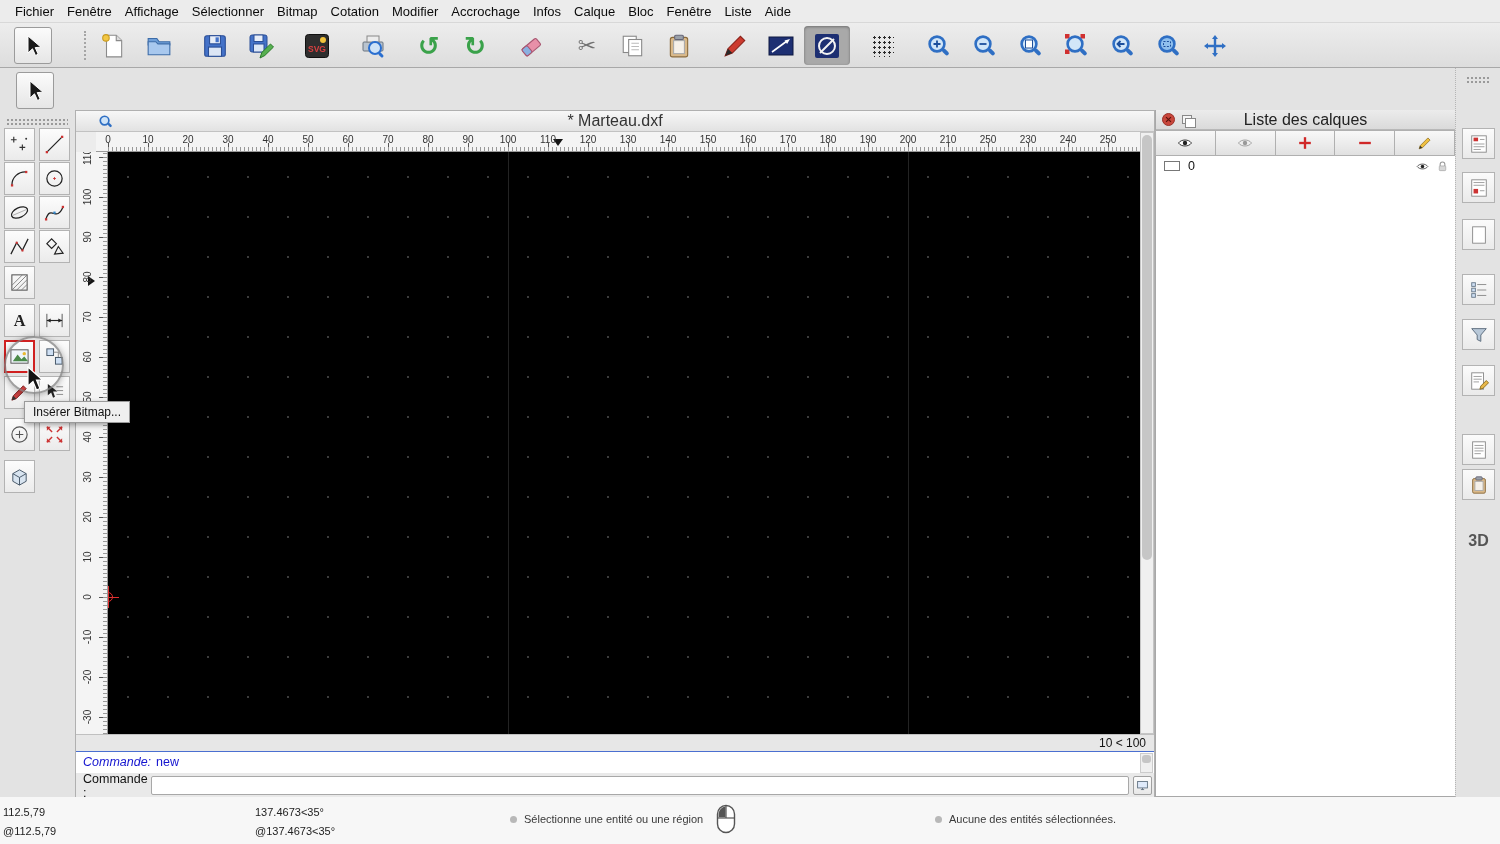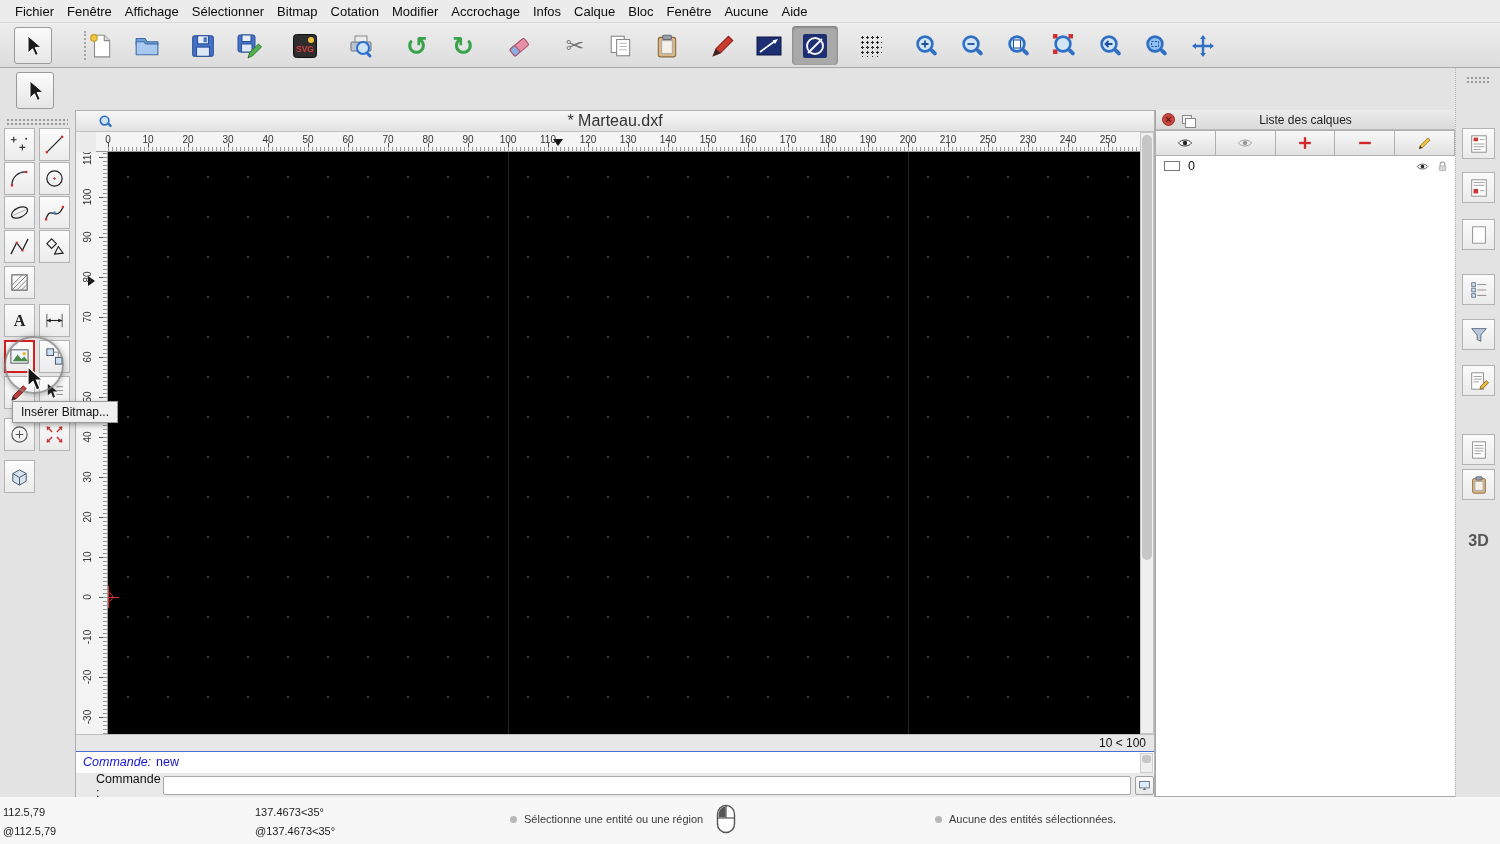--- a/index.html
+++ b/index.html
@@ -12,21 +12,21 @@
   padding-left:15px;font-size:13px;color:#0b0b0b}
 .menu-item{white-space:nowrap;cursor:default}
 
 
 #toolbar{position:absolute;left:0;top:23px;width:1500px;height:45px;
   background:linear-gradient(#ededed,#dddddd);border-bottom:1px solid #a8a8a8}
 .framedbtn{position:absolute;width:38px;height:37px;border:1px solid #9b9b9b;border-radius:3px;
   background:linear-gradient(#fbfbfb,#e6e6e6);display:flex;align-items:center;justify-content:center}
 #toolbar .framedbtn{left:14px;top:4px}
 .tsep{position:absolute;left:84px;top:8px;height:29px;border-left:2px dotted #a5a5a5}
-#tbicons{position:absolute;left:78px;top:3px;height:39px;display:flex;}
+#tbicons{position:absolute;left:90px;top:3px;height:39px;display:flex;}
 .tbtn{width:46px;height:39px;display:flex;align-items:center;justify-content:center;border-radius:4px}
 .tbtn.gap{margin-right:10px}
 .tbtn.pressed{background:#a9a9a9;box-shadow:inset 0 1px 3px rgba(0,0,0,.35)}
 .tbtn svg{width:26px;height:26px}
 .framedbtn svg{width:24px;height:24px}
 .ic{display:flex;align-items:center;justify-content:center}
 .glyph{font-family:"DejaVu Sans",sans-serif;font-weight:bold;font-size:26px;line-height:1}
 .grid-ic{width:22px;height:22px;background-image:radial-gradient(#2a2a2a 1px,transparent 1.3px);
   background-size:5px 5px}
 
@@ -84,31 +84,31 @@
   border-top:1px solid #c0c0c0;display:flex;align-items:center;justify-content:flex-end;
   padding-right:8px;font-size:12px;color:#111}
 #cmdhist{position:absolute;left:0;top:640px;width:1078px;height:38px;background:#fff;
   border-top:1px solid #4a6fd0;font-size:12.5px;line-height:21px;padding-left:7px}
 .cmdlabel{font-style:italic;color:var(--cmdblue,#1515d0)}
 .cmdval{color:var(--cmdblue,#1515d0);margin-left:5px}
 #ch-scroll{position:absolute;right:1px;top:1px;width:13px;height:20px;background:#f0f0f0;border:1px solid #ccc}
 #ch-scroll .thumb{position:absolute;left:1px;top:1px;width:9px;height:8px;background:#c6c6c6;border-radius:3px}
 #cmdrow{position:absolute;left:0;top:662px;width:1078px;height:25px;background:#e9e9e9;
   display:flex;align-items:center;font-size:12.5px}
-#cmdrow label{margin-left:20px;width:68px}
+#cmdrow label{margin-left:7px;width:68px}
 #cmdrow input{width:978px;height:19px;border:1px solid #a8a8a8;border-radius:2px;background:#fff;
   font-size:12px;padding:0 4px;font-family:"Liberation Sans",sans-serif}
 .cmdbtn{width:19px;height:19px;margin-left:4px;border:1px solid #a0a0a0;border-radius:2px;
   background:linear-gradient(#fcfcfc,#e8e8e8);display:flex;align-items:center;justify-content:center}
 
 
 #layers{position:absolute;left:1155px;top:110px;width:300px;height:687px;background:#fff;
   border-left:1px solid #a8a8a8;border-bottom:1px solid #a8a8a8}
 #layers-header{height:20px;background:linear-gradient(#ececec,#dadada);border-bottom:1px solid #b8b8b8;
-  position:relative;display:flex;align-items:center;justify-content:center;font-size:12px;color:#222}
+  position:relative;display:flex;align-items:center;justify-content:center;font-size:16px;color:#222}
 .close-dot{position:absolute;left:6px;top:3px;width:13px;height:13px;border-radius:50%;background:#c8473c;
   border:1px solid #9a3028;display:flex;align-items:center;justify-content:center}
 .undock{position:absolute;left:26px;top:5px;width:10px;height:9px;border:1px solid #888;background:#f5f5f5}
 .undock::after{content:"";position:absolute;left:2px;top:2px;width:9px;height:8px;border:1px solid #888;background:#fff}
 #layers-toolbar{display:flex;height:26px}
 .ltb{flex:1;border:1px solid #b0b0b0;margin-left:-1px;background:linear-gradient(#f8f8f8,#e1e1e1);
   display:flex;align-items:center;justify-content:center}
 .ltb svg{width:16px;height:16px}
 .lrow{height:20px;display:flex;align-items:center;font-size:12.5px;position:relative;padding-left:8px}
 .lrow.selected{background:var(--sel,#1c63d9);color:#fff}
@@ -132,41 +132,41 @@
 #sb-polar{position:absolute;left:255px;top:6px;line-height:19px}
 .sb-dot{position:absolute;width:7px;height:7px;border-radius:50%;background:#b8b8b8}
 #sb-hint{position:absolute;left:524px;top:16px;color:#3a3a3a}
 #sb-sel{position:absolute;left:949px;top:16px;color:#3a3a3a}
 #sb-mouse{position:absolute;left:716px;top:7px;width:20px;height:30px}
 
 
 #loupe{position:absolute;left:4px;top:336px;width:60px;height:58px;border-radius:50%;
   border:2px solid rgba(130,130,130,.75);box-shadow:0 1px 6px rgba(0,0,0,.3);z-index:40;pointer-events:none}
 #cursor{position:absolute;left:26px;top:366px;width:18px;height:26px;z-index:60}
-#tooltip{position:absolute;left:12px;top:401px;height:22px;padding:0 8px;background:#efefef;
+#tooltip{position:absolute;left:24px;top:401px;height:22px;padding:0 8px;background:#efefef;
   border:1px solid #9a9a9a;box-shadow:1px 2px 5px rgba(0,0,0,.35);font-size:12px;line-height:20px;
   color:#111;z-index:50;white-space:nowrap}
 </style>
 </head>
 <body>
 
 <div id="menubar">
     <span class="menu-item">Fichier</span>
     <span class="menu-item">Fenêtre</span>
     <span class="menu-item">Affichage</span>
     <span class="menu-item">Sélectionner</span>
     <span class="menu-item">Bitmap</span>
     <span class="menu-item">Cotation</span>
     <span class="menu-item">Modifier</span>
     <span class="menu-item">Accrochage</span>
     <span class="menu-item">Infos</span>
     <span class="menu-item">Calque</span>
     <span class="menu-item">Bloc</span>
     <span class="menu-item">Fenêtre</span>
-    <span class="menu-item">Aucune</span>
+    <span class="menu-item">Liste</span>
     <span class="menu-item">Aide</span>
   </div>
 
 <div id="toolbar">
   <div class="framedbtn">
     <span class="ic">
         <svg viewBox="0 0 24 24">
           <path d="M7 2 L7 19 L11.5 14.8 L14.5 21.5 L17.2 20.2 L14.2 13.6 L20 13.2 Z" fill="#1a1a1a" stroke="#fff" stroke-width="1"></path>
         </svg>
       </span>

